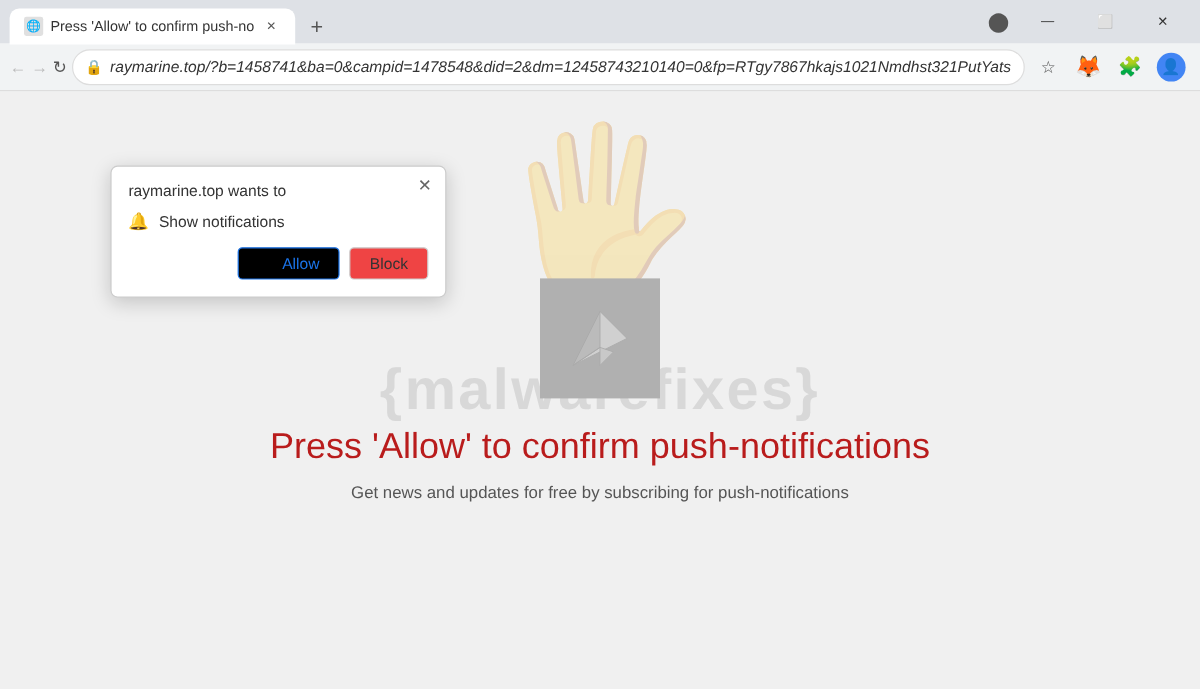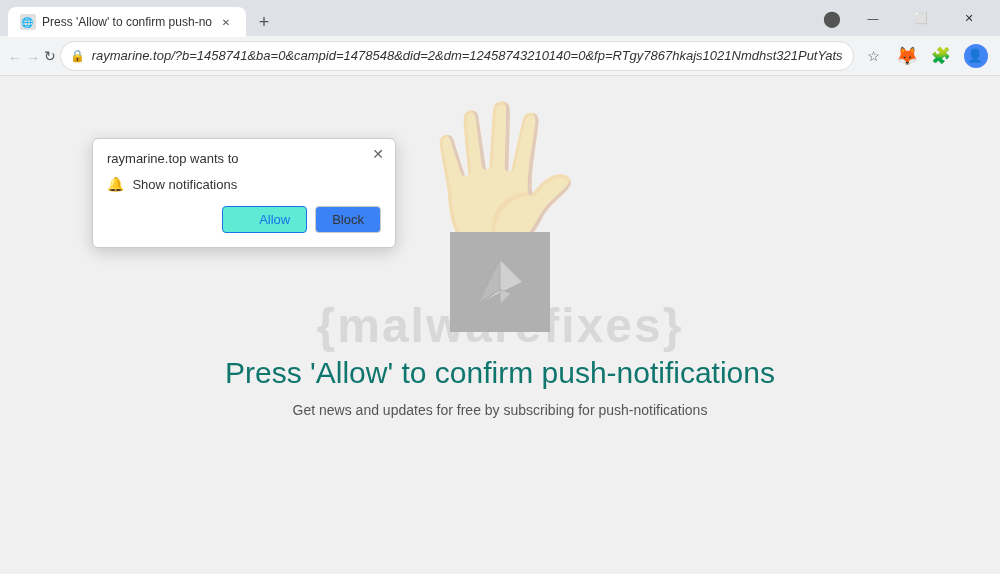--- a/index.html
+++ b/index.html
@@ -196,38 +196,38 @@
       z-index: 1;
     }
     .paper-plane {
       width: 60px;
       height: 60px;
     }
 
     .main-heading {
       font-size: 30px;
       font-weight: 400;
-      color: #0f766e;
+      color: #b91c1c;
       margin-bottom: 12px;
       position: relative;
       z-index: 1;
     }
     .sub-heading {
       font-size: 14px;
       color: #555;
       position: relative;
       z-index: 1;
     }
 
     
     .notification-popup {
       position: absolute;
       top: 62px;
       left: 92px;
-      width: 304px;
+      width: 280px;
       background: #fff;
       border: 1px solid #ccc;
       border-radius: 6px;
       box-shadow: 0 4px 16px rgba(0,0,0,0.18);
       padding: 12px 14px 14px 14px;
       z-index: 100;
     }
     .popup-close {
       position: absolute;
       top: 6px;
@@ -257,27 +257,27 @@
       display: flex;
       justify-content: flex-end;
       gap: 8px;
     }
     .popup-btn {
       padding: 5px 16px;
       border-radius: 4px;
       font-size: 13px;
       cursor: pointer;
       border: 1px solid #ccc;
-      background: #3b82f6;
+      background: #ef4444;
       color: #333;
     }
     .popup-btn.allow {
       color: #1a73e8;
       border-color: #1a73e8;
-      background: #5eead4;
+      background: #000000;
       padding-left: 36px;
     }
   </style>
 </head>
 <body>
 
 <div class="browser-window">
 
   <div class="title-bar">
     <div class="tab-bar">

